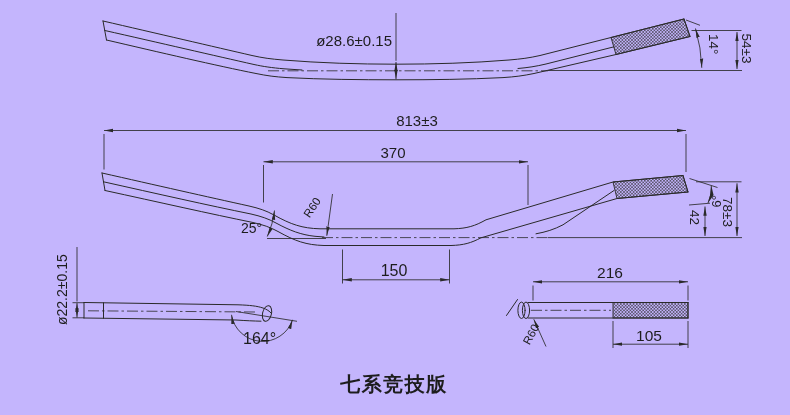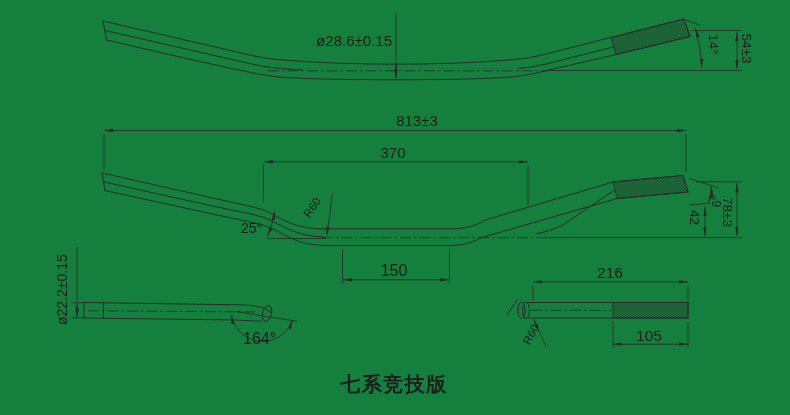--- a/index.html
+++ b/index.html
@@ -1,16 +1,16 @@
 <!DOCTYPE html>
 <html><head>
 <meta charset="utf-8">
 <style>
   html,body{margin:0;padding:0;background:#ffffff;}
-  .stage{width:790px;height:415px;background:#15803d;position:relative;font-family:"Liberation Sans",sans-serif;}
+  .stage{width:790px;height:415px;background:#c4b5fd;position:relative;font-family:"Liberation Sans",sans-serif;}
   svg{display:block;}
   .tube{fill:none;stroke:#2a2a2a;stroke-width:1;stroke-linecap:round;stroke-linejoin:round;}
   .dim{fill:none;stroke:#2a2a2a;stroke-width:0.85;}
   .cl{fill:none;stroke:#2a2a2a;stroke-width:0.8;stroke-dasharray:11 3 2.5 3;}
   .knurl{fill:url(#knurlpat);stroke:#2a2a2a;stroke-width:0.9;}
   text{fill:#1d1d1d;font-family:"Liberation Sans",sans-serif;}
   .t15{font-size:15px;} .t155{font-size:15.5px;} .t16{font-size:16px;}
   .t14{font-size:14px;} .t135{font-size:13.5px;} .t13{font-size:13px;}
   .t115{font-size:11.5px;}
   .mid{text-anchor:middle;} .endA{text-anchor:end;}

